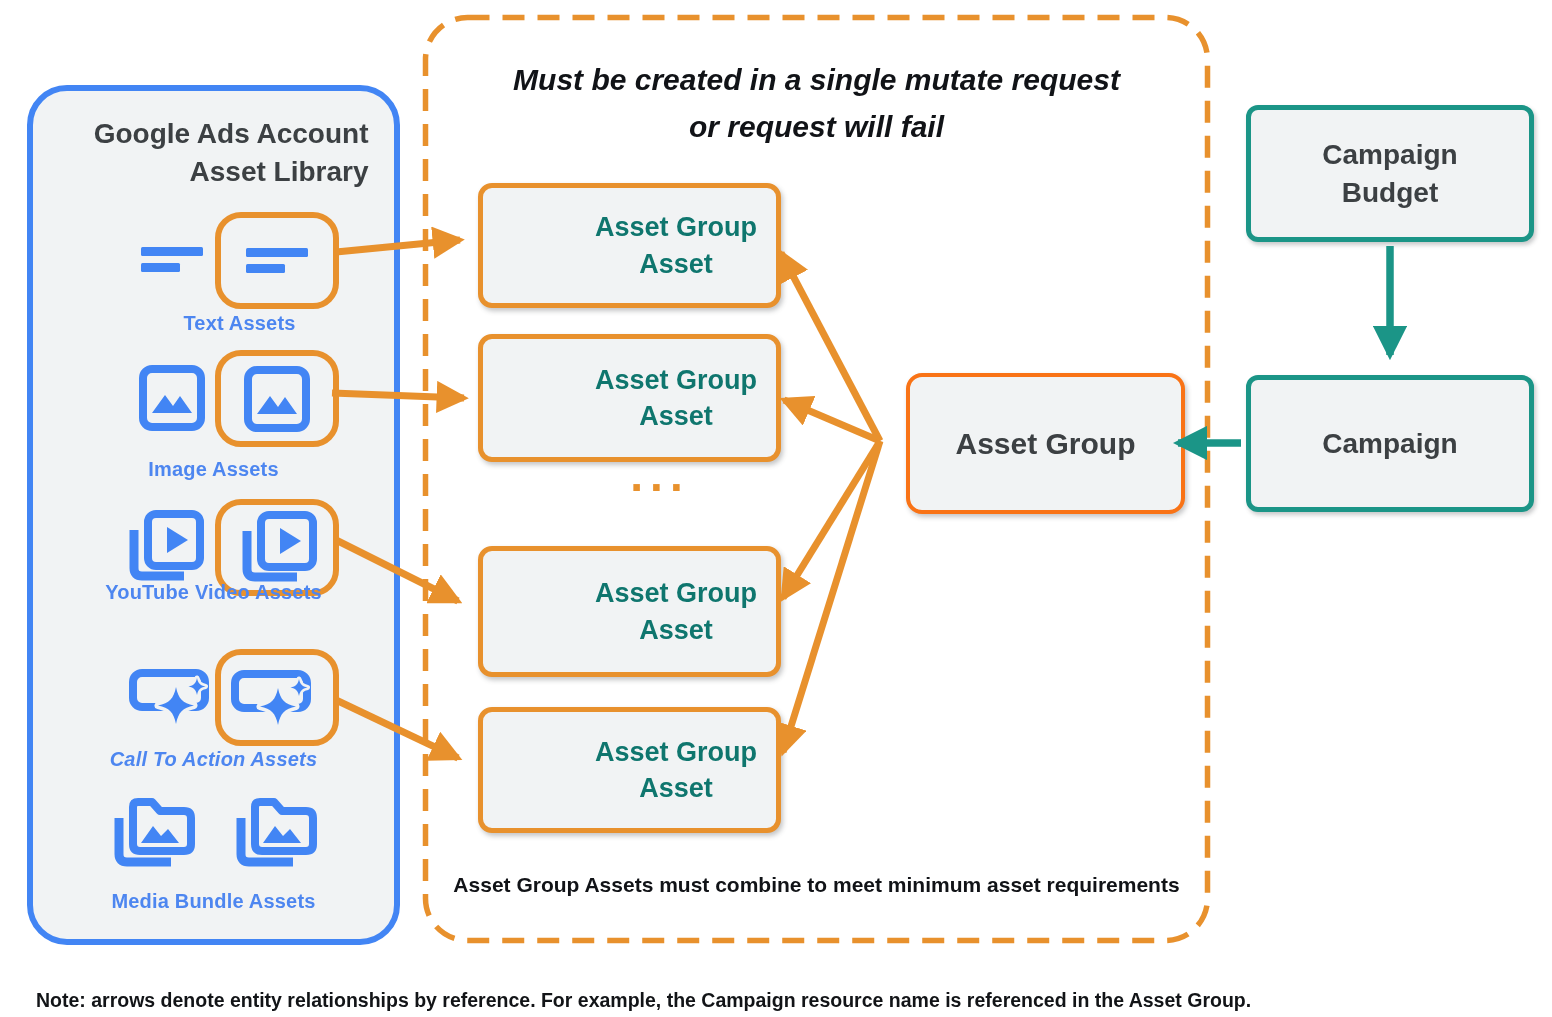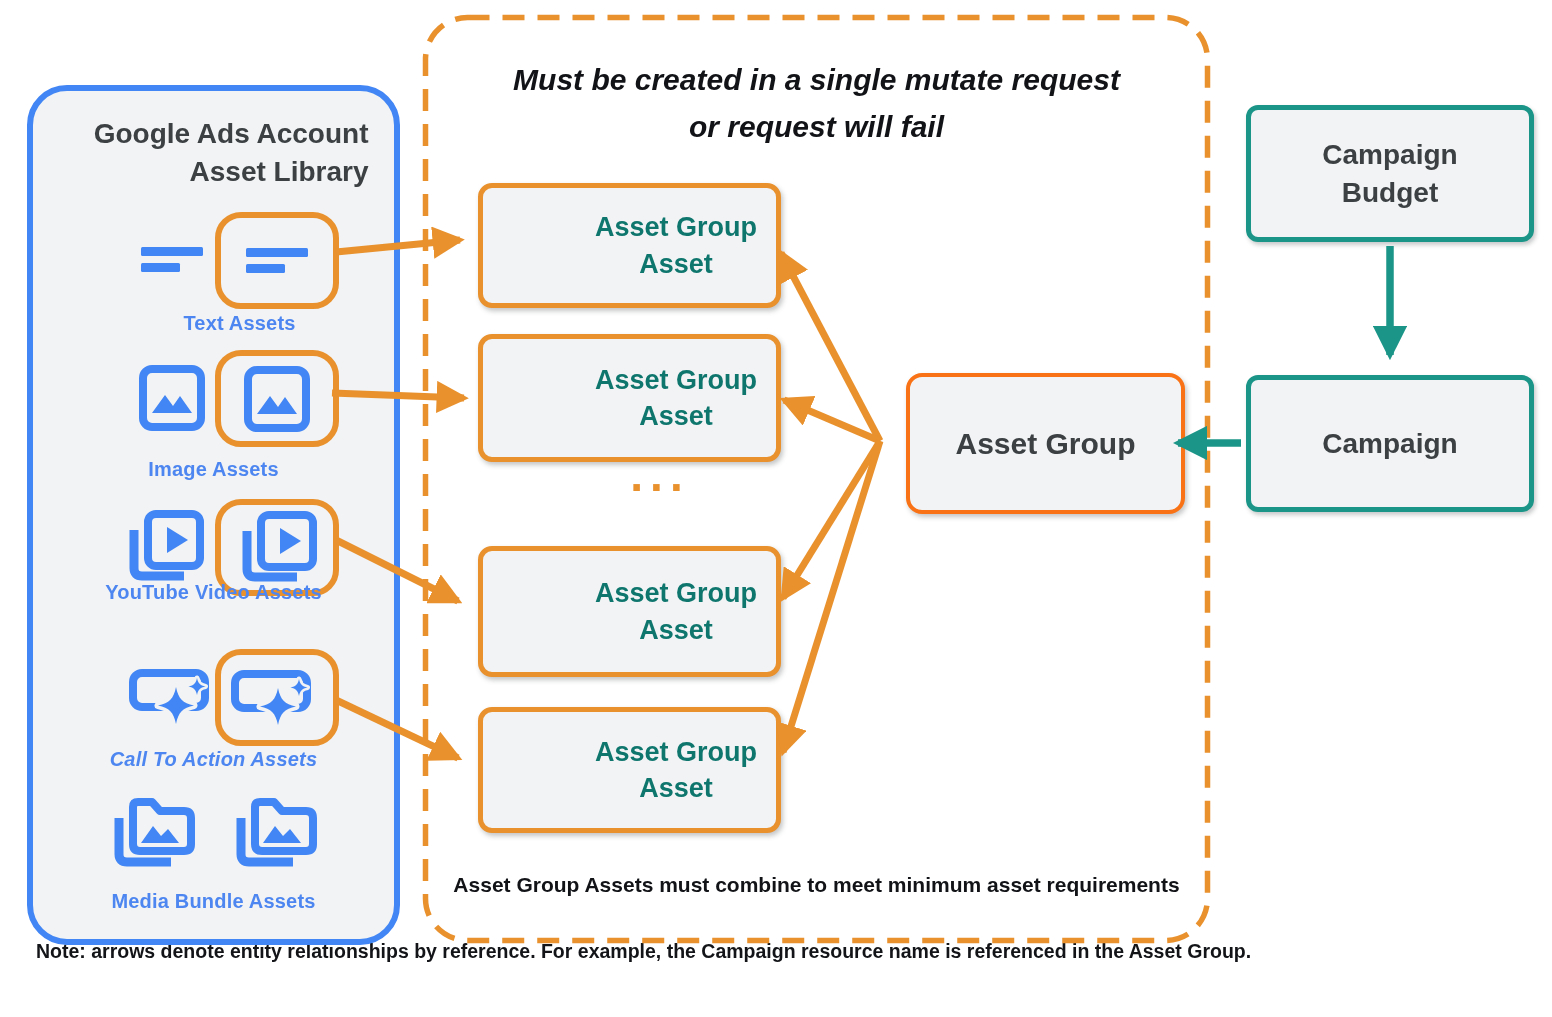--- a/index.html
+++ b/index.html
@@ -64,21 +64,21 @@
   .teal-box{
     position:absolute;left:1246px;width:288px;height:137px;box-sizing:border-box;
     border:5px solid #1B9587;border-radius:12px;background:#F1F3F4;
     box-shadow:2px 3px 4px rgba(60,64,67,.28);
     display:flex;align-items:center;justify-content:center;text-align:center;
     font-size:28px;font-weight:bold;color:#3C4043;line-height:1.35;z-index:2;
   }
   .teal-box span{display:inline-block;width:200px;}
   
   .note{
-    position:absolute;left:36px;top:940px;font-size:19.5px;font-weight:bold;color:#121417;
+    position:absolute;left:36px;top:989px;font-size:19.5px;font-weight:bold;color:#121417;
   }
   
   #overlay{position:absolute;left:0;top:0;z-index:5;pointer-events:none;}
   .blue-fill{fill:#4285F4;}
   .blue-stroke{fill:none;stroke:#4285F4;}
 </style>
 </head>
 <body>
 
 <div id="canvas">

